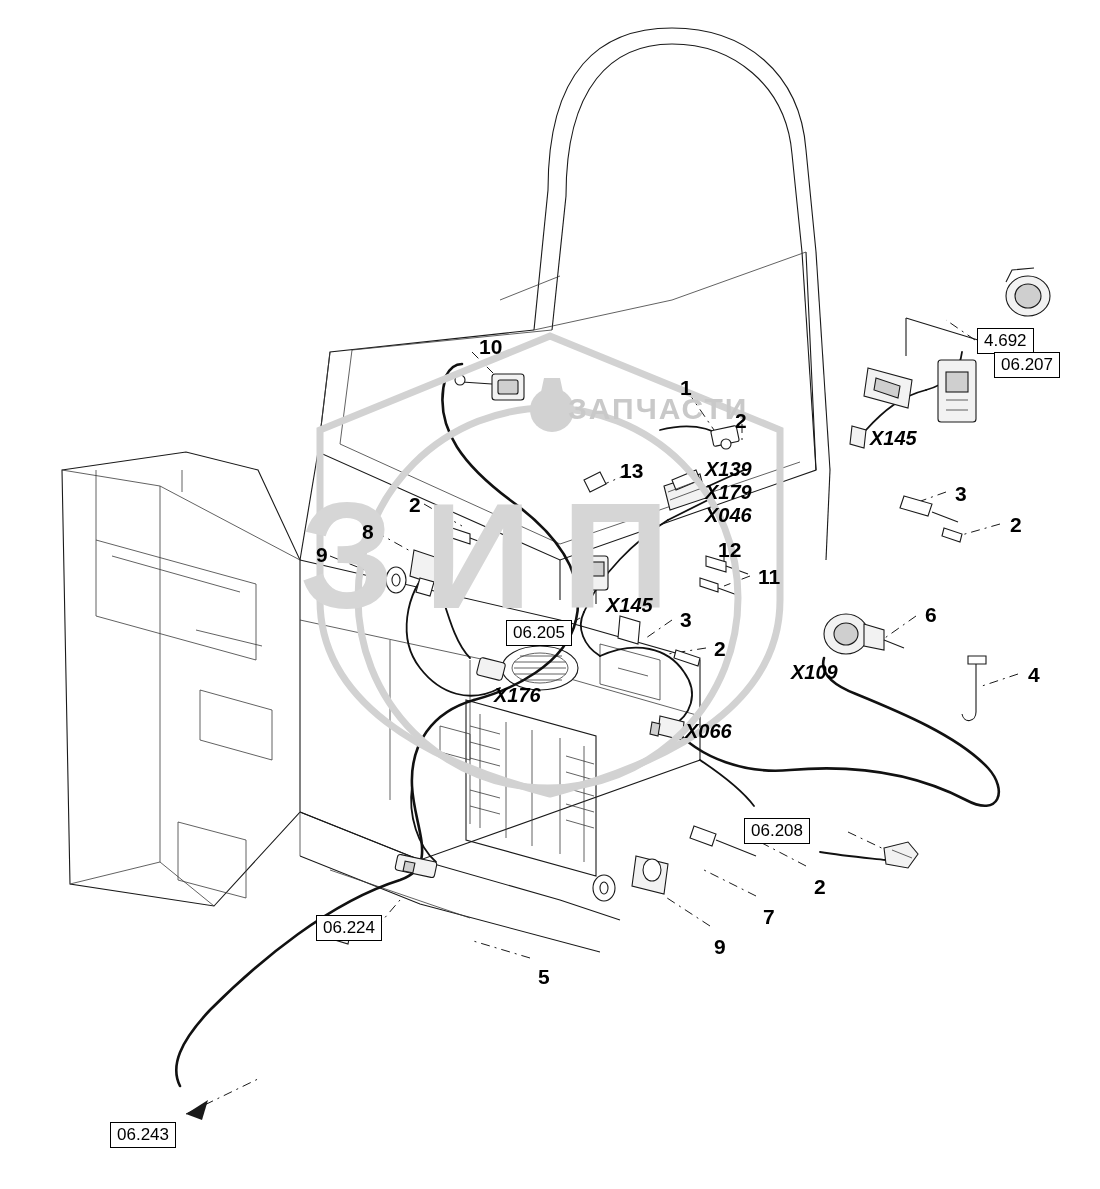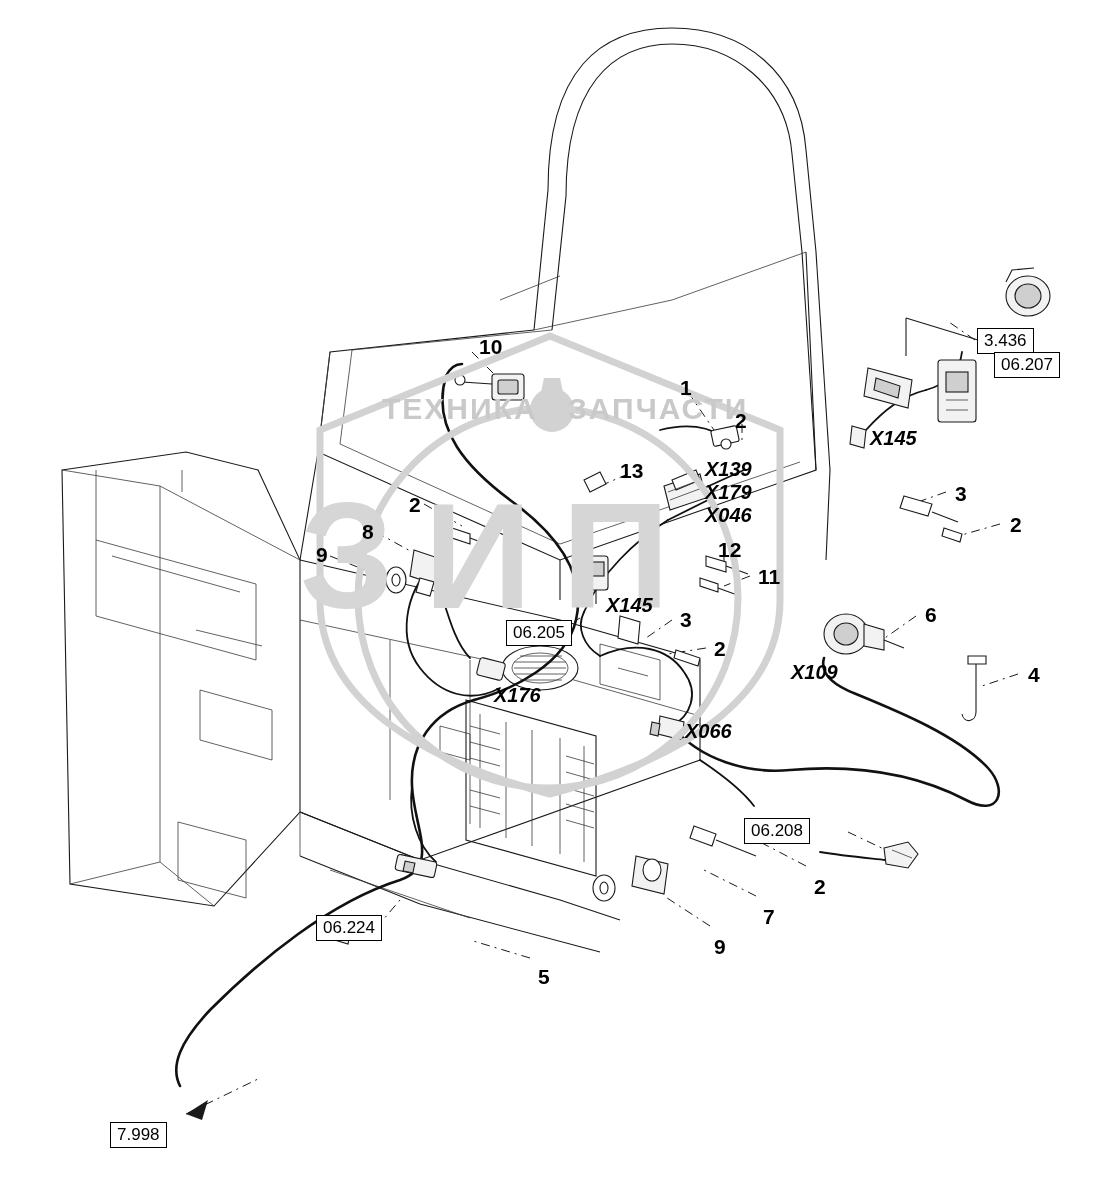--- a/index.html
+++ b/index.html
@@ -311,21 +311,20 @@
       <g fill="none" stroke="#d2d2d2" stroke-width="7">
         <path d="M40 130 L270 36 L500 130 L500 300 C500 400 400 460 270 494 C140 460 40 400 40 300 Z"></path>
         <circle cx="268" cy="298" r="190"></circle>
       </g>
       <g fill="#d2d2d2">
         <circle cx="272" cy="110" r="22"></circle>
         <path d="M272 78 l8 0 3 14 -22 0 3 -14 z"></path>
       </g>
     </svg>
   </div>
-  <div class="wm-text" style="left:382px; top:392px; font-size:30px;">ТЕХНИКА</div>
   <div class="wm-text" style="left:568px; top:392px; font-size:30px;">ЗАПЧАСТИ</div>
   <div class="wm-text" style="left:300px; top:470px; font-size:150px; color:#d6d6d6; letter-spacing:30px;">ЗИП</div>
 
   <div class="label callout" style="left:458px; top:336px;margin-left:21px;">10</div>
   <div class="label callout" style="left:680px; top:377px;">1</div>
   <div class="label callout" style="left:735px; top:410px;">2</div>
   <div class="label callout" style="left:620px; top:460px;">13</div>
   <div class="label callout" style="left:409px; top:494px;">2</div>
   <div class="label callout" style="left:362px; top:521px;">8</div>
   <div class="label callout" style="left:316px; top:544px;">9</div>
@@ -344,20 +343,20 @@
 
   <div class="label conn" style="left:870px; top:428px;">X145</div>
   <div class="label conn" style="left:705px; top:459px;">X139</div>
   <div class="label conn" style="left:705px; top:482px;">X179</div>
   <div class="label conn" style="left:705px; top:505px;">X046</div>
   <div class="label conn" style="left:606px; top:595px;">X145</div>
   <div class="label conn" style="left:791px; top:662px;">X109</div>
   <div class="label conn" style="left:494px; top:685px;">X176</div>
   <div class="label conn" style="left:685px; top:721px;">X066</div>
 
-  <div class="label refbox" style="left:977px; top:328px;">3.436</div>
+  <div class="label refbox" style="left:977px; top:328px;">4.692</div>
   <div class="label refbox" style="left:977px; top:352px;margin-left:17px;">06.207</div>
   <div class="label refbox" style="left:506px; top:620px;">06.205</div>
   <div class="label refbox" style="left:744px; top:818px;">06.208</div>
   <div class="label refbox" style="left:316px; top:915px;">06.224</div>
-  <div class="label refbox" style="left:110px; top:1122px;">7.998</div>
+  <div class="label refbox" style="left:110px; top:1122px;">06.243</div>
 
 </div>
 
 </body></html>

